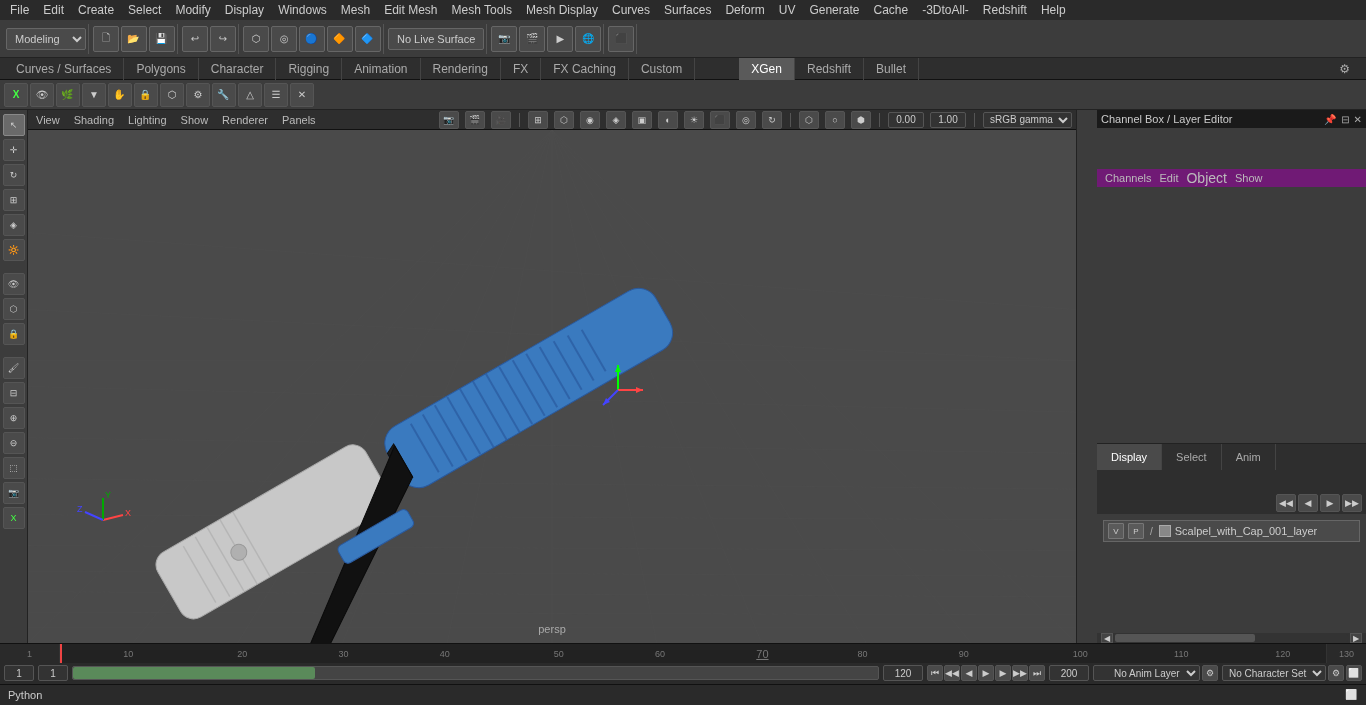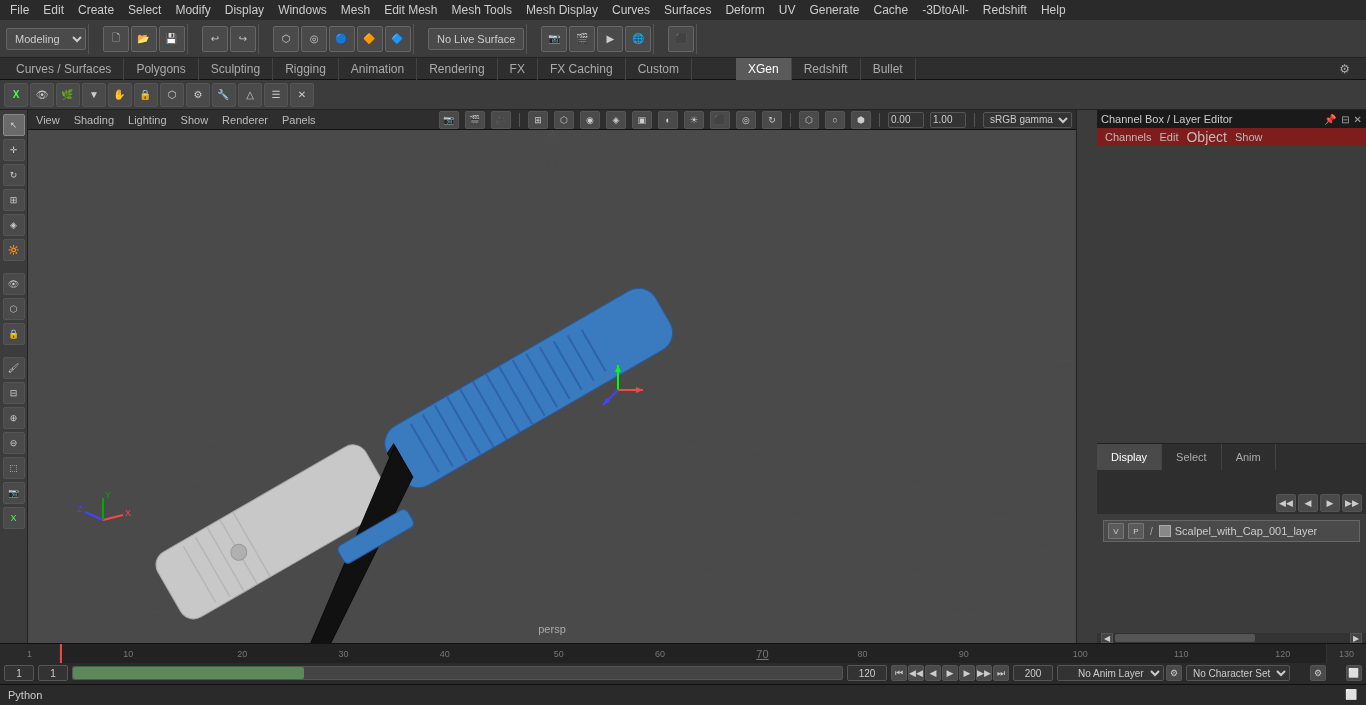--- a/index.html
+++ b/index.html
@@ -22,21 +22,21 @@
       white-space: nowrap;
     }
 
     
     #toolbar {
       height: 38px;
       background: #3c3c3c;
       display: flex;
       align-items: center;
       padding: 2px 4px;
-      gap: 12px;
+      gap: 2px;
       border-bottom: 1px solid #222;
     }
     .toolbar-group {
       display: flex;
       align-items: center;
       gap: 2px;
       padding: 0 2px;
       border-right: 1px solid #555;
       height: 30px;
     }
@@ -149,21 +149,21 @@
     .vp-tb-btn {
       width: 20px; height: 18px;
       background: #4a4a4a;
       border: 1px solid #555;
       display: flex; align-items: center; justify-content: center;
       cursor: pointer; font-size: 9px; color: #ccc; border-radius: 2px;
     }
     .vp-tb-sep { width: 1px; height: 14px; background: #555; margin: 0 2px; }
     .vp-tb-input {
       width: 36px; height: 16px; background: #333; border: 1px solid #555;
-      color: #ccc; font-size: 10px; text-align: left; border-radius: 2px; padding: 0 2px;
+      color: #ccc; font-size: 10px; text-align: center; border-radius: 2px; padding: 0 2px;
     }
     .vp-tb-select {
       height: 16px; background: #333; border: 1px solid #555;
       color: #ccc; font-size: 10px; border-radius: 2px; padding: 0 2px;
     }
 
     
     #right-panel {
       width: 290px;
       background: #3c3c3c;
@@ -433,21 +433,21 @@
       <div class="toolbar-btn">🌐</div>
     </div>
     <div class="toolbar-group">
       <div class="toolbar-btn">⬛</div>
     </div>
   </div>
 
   <div id="tab-row">
     <div class="tab-item">Curves / Surfaces</div>
     <div class="tab-item">Polygons</div>
-    <div class="tab-item">Sculpting</div>
+    <div class="tab-item">Character</div>
     <div class="tab-item">Rigging</div>
     <div class="tab-item">Animation</div>
     <div class="tab-item">Rendering</div>
     <div class="tab-item">FX</div>
     <div class="tab-item">FX Caching</div>
     <div class="tab-item">Custom</div>
     <div class="tab-item active">XGen</div>
     <div class="tab-item">Redshift</div>
     <div class="tab-item">Bullet</div>
     <div style="flex:1;"></div>
@@ -645,21 +645,21 @@
 
       <div class="cb-title-bar">
         <span style="font-size:11px;color:#ccc;">Channel Box / Layer Editor</span>
         <div style="display:flex;gap:4px;">
           <span style="font-size:10px;color:#aaa;cursor:pointer;">📌</span>
           <span style="font-size:10px;color:#aaa;cursor:pointer;">⊟</span>
           <span style="font-size:10px;color:#aaa;cursor:pointer;">✕</span>
         </div>
       </div>
 
-      <div style="height:18px;background:#7f1d1d;display:flex;align-items:center;padding:0 8px;gap:8px;">
+      <div style="height:18px;background:#701a75;display:flex;align-items:center;padding:0 8px;gap:8px;margin-top:41px;">
         <span style="font-size:11px;color:#bbb;cursor:pointer;">Channels</span>
         <span style="font-size:11px;color:#bbb;cursor:pointer;">Edit</span>
         <span style="font-size:14px;color:#bbb;cursor:pointer;">Object</span>
         <span style="font-size:11px;color:#bbb;cursor:pointer;">Show</span>
       </div>
 
       <div id="channel-box-content" style="flex:1;background:#3c3c3c;">
       </div>
 
       <div id="layer-editor">
@@ -759,21 +759,21 @@
 
       <input class="bb-end-input" value="200" style="">
 
       <div style="display:flex;align-items:center;gap:2px;">
         <select class="bb-select" style="min-width:80px;padding-left:16px;">
           <option>No Anim Layer</option>
         </select>
         <div class="bb-transport-btn">⚙</div>
       </div>
 
-      <div style="display:flex;align-items:flex-start;gap:20px;">
+      <div style="display:flex;align-items:flex-start;gap:2px;">
         <select class="bb-select" style="min-width:100px;">
           <option>No Character Set</option>
         </select>
         <div class="bb-transport-btn">⚙</div>
         <div class="bb-transport-btn">⬜</div>
       </div>
     </div>
 
     <div id="python-bar">
       <span style="font-size:11px;color:#ccc;">Python</span>

